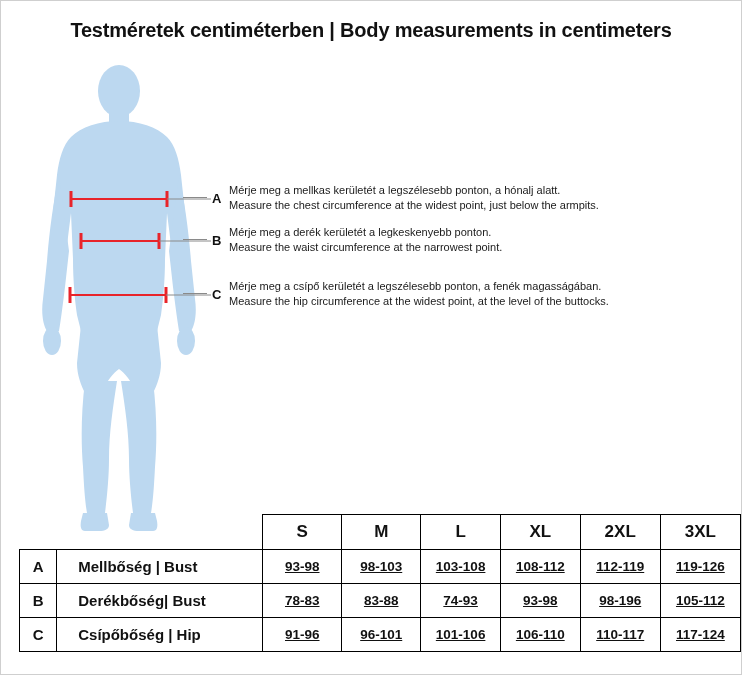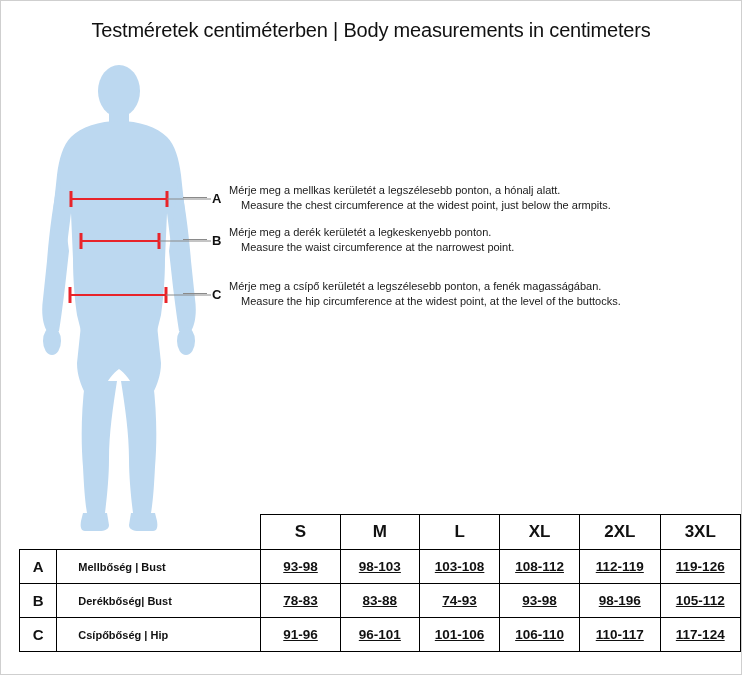--- a/index.html
+++ b/index.html
@@ -21,21 +21,21 @@
     border: 1px solid #cfcfcf;
     box-sizing: border-box;
   }
   .title {
     position: absolute;
     left: 0;
     right: 0;
     top: 18px;
     text-align: center;
     font-size: 20px;
-    font-weight: normal;
+    font-weight: bold;
     letter-spacing: -0.2px;
     color: #111111;
   }
 
   
   .figure {
     position: absolute;
     left: 18px;
     top: 62px;
     width: 200px;
@@ -44,21 +44,21 @@
   .figure svg { display: block; }
 
   
   .annot {
     position: absolute;
     font-size: 11px;
     line-height: 15px;
     color: #1a1a1a;
   }
   .annot .line1 { display: block; }
-  .annot .line2 { display: block; margin-left: 12px; }
+  .annot .line2 { display: block; }
 
   .letter-marker {
     position: absolute;
     font-size: 13px;
     font-weight: bold;
     color: #111;
   }
 
   
   .size-table {
@@ -85,21 +85,21 @@
     height: 26px;
   }
   .size-table td.letter-col {
     width: 26px;
     font-size: 15px;
   }
   .size-table td.label-col {
     text-align: left;
     padding-left: 21px;
     width: 190px;
-    font-size: 11px;
+    font-size: 15px;
   }
   .size-table td.val {
     width: 72px;
     font-size: 13.5px;
     height: 25px;
     text-decoration: underline;
   }
 </style>
 </head>
 <body>

